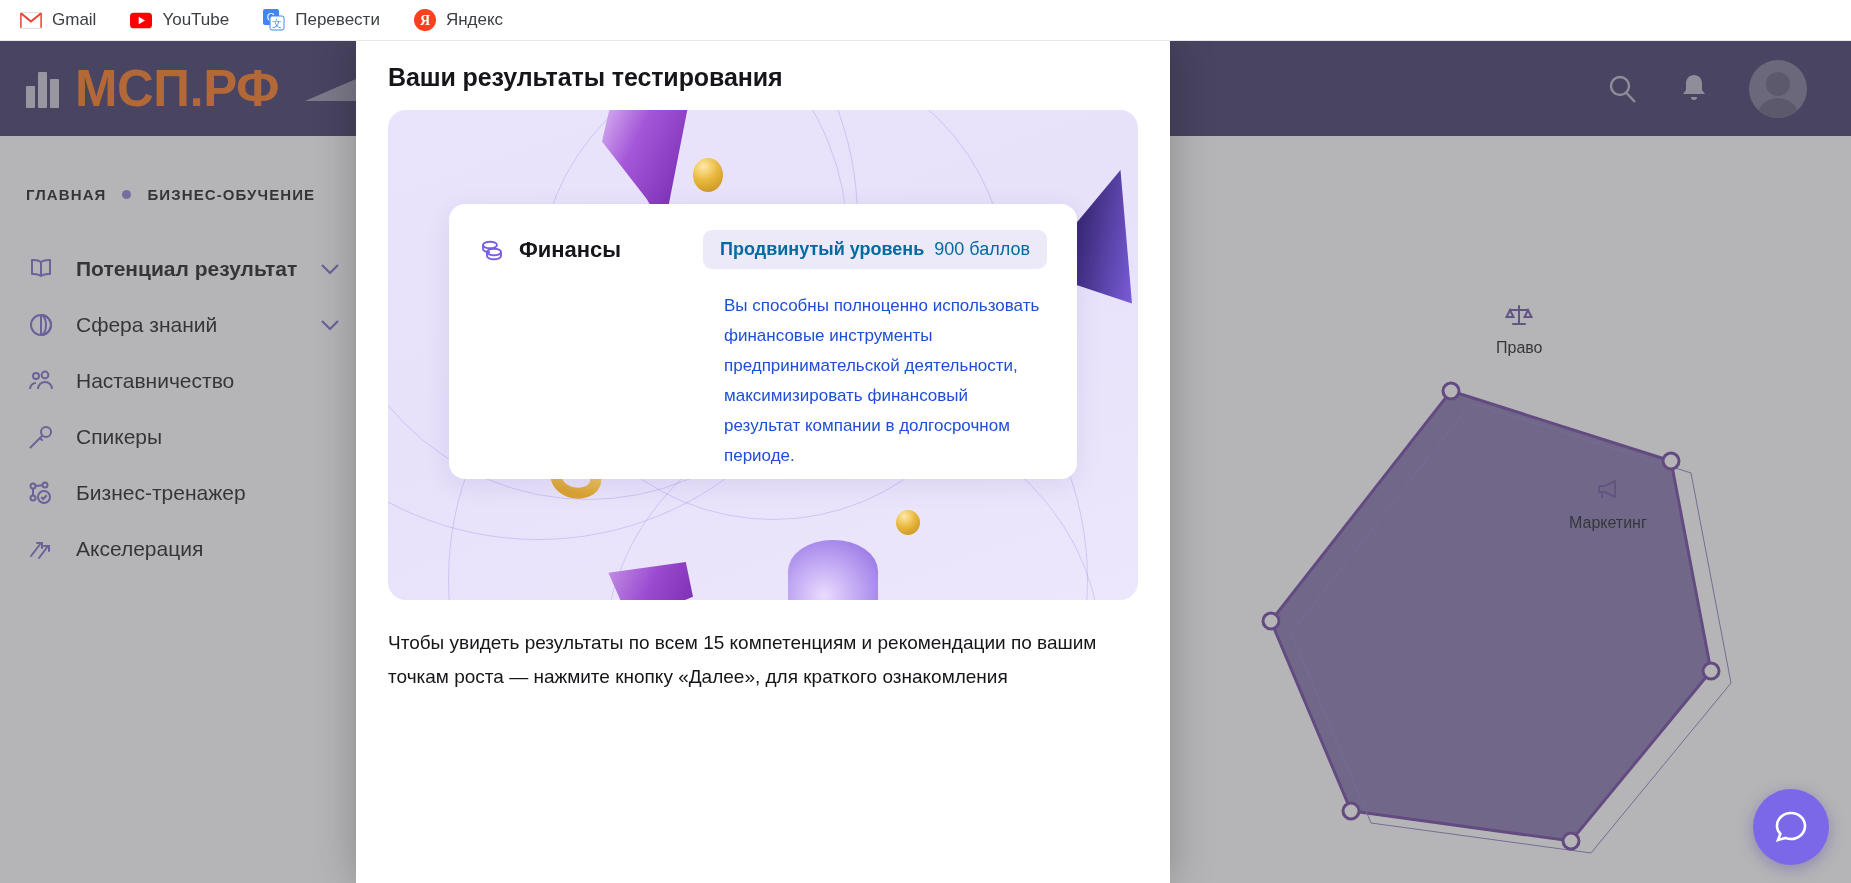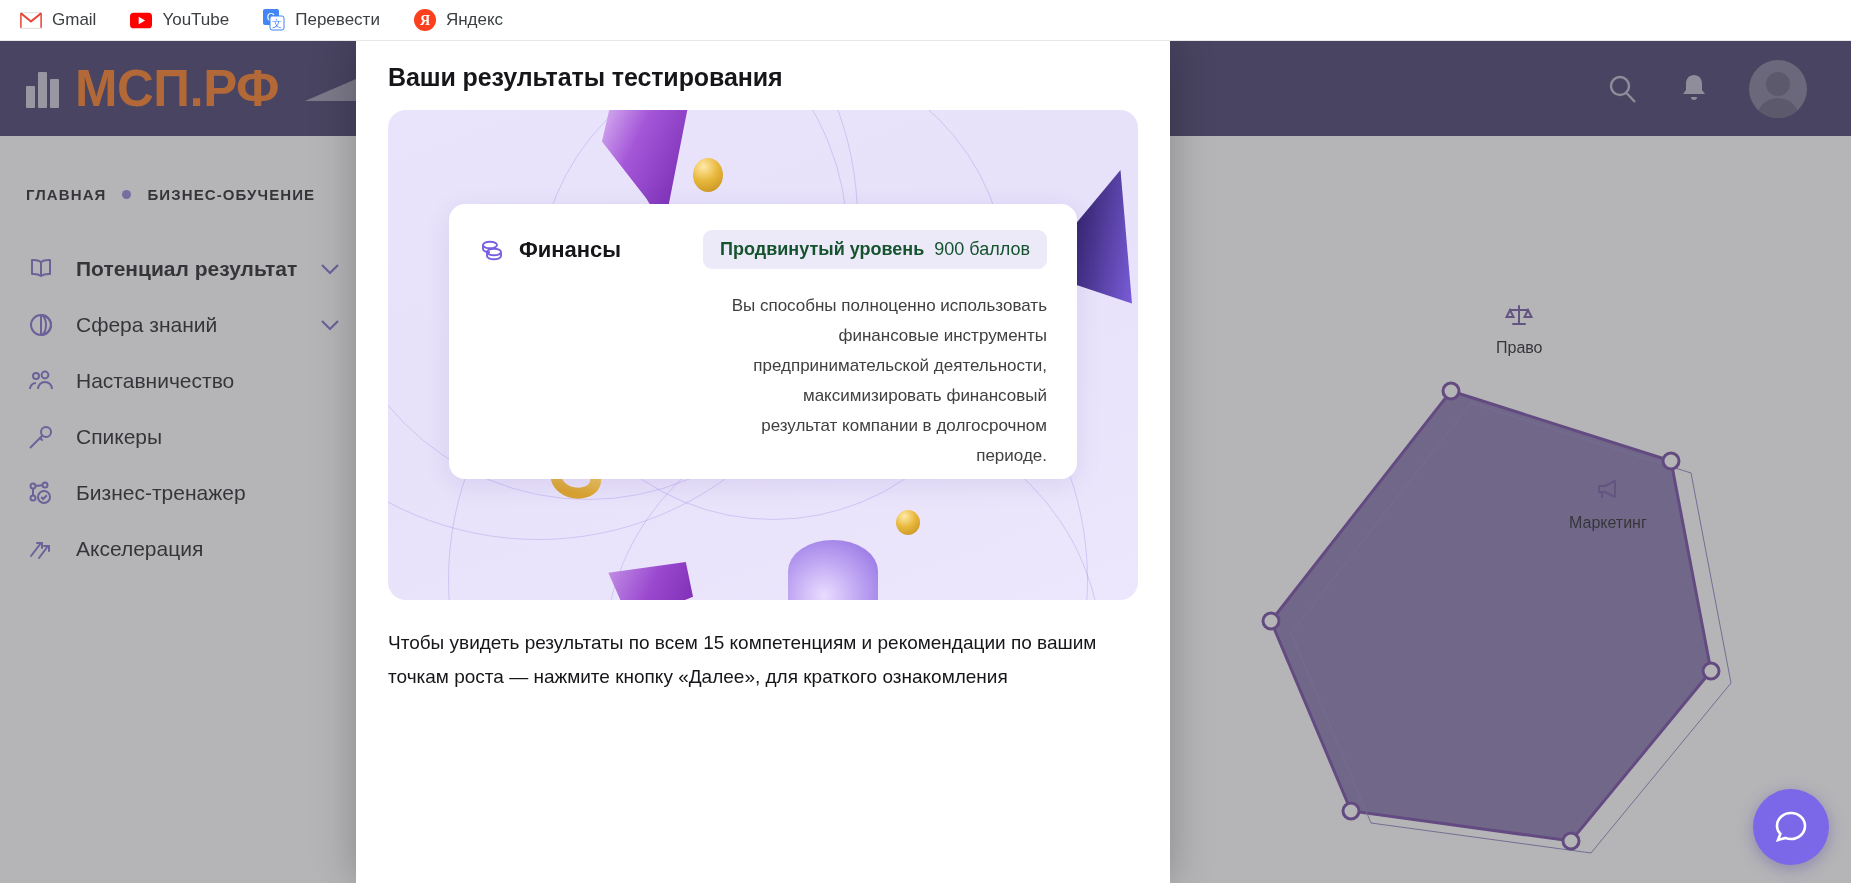--- a/index.html
+++ b/index.html
@@ -116,45 +116,44 @@
     font-size: 25px; font-weight: 700; color:#16161a;
     padding: 22px 0 18px 0; letter-spacing: -0.1px;
   }
   .hero {
     position:relative;
     height: 490px;
     border-radius: 18px;
     overflow:hidden;
     background: linear-gradient(160deg,#e9e4fb 0%,#e7e1fa 45%,#ece7fc 100%);
     flex: none;
-    text-align: right;
   }
   .arc { position:absolute; border:1px solid rgba(150,125,225,.30); border-radius:50%; }
   .hero-card {
     position:absolute; left: 61px; top: 94px; right: 61px;
     background:#fff; border-radius:16px;
     padding: 26px 30px 30px 30px;
     height: 275px;
     box-shadow: 0 6px 26px rgba(80,50,160,.10);
     z-index: 4;
   }
   .card-row { display:flex; align-items:center; gap: 0; }
   .card-cat { display:flex; align-items:center; gap:14px; width: 245px; }
   .card-cat-ico { color:#7b5ee0; display:flex; }
   .card-cat-name { font-size: 22px; font-weight: 700; color:#16161a; }
   .level-badge {
     background:#eceaf8; border-radius: 9px;
     padding: 9px 17px; display:flex; align-items:baseline; gap: 10px;
-    font-size: 18px; color:#14532d; white-space:nowrap;
+    font-size: 18px; color:#0369a1; white-space:nowrap;
   }
   .level-badge b { font-weight: 700; }
   .level-badge span { font-weight: 400; }
   .card-desc {
     margin-top: 22px; margin-left: 245px;
-    font-size: 17px; line-height: 30px; color:#404040; max-width: 380px;
+    font-size: 17px; line-height: 30px; color:#1d4ed8; max-width: 380px;
   }
 
   
   .shape { position:absolute; }
   .sh-ribbon-top {
     left: 214px; top: -6px; width: 86px; height: 125px;
     background: linear-gradient(115deg,#d9b6f2 0%,#a557d8 35%,#7b2fb5 85%);
     clip-path: polygon(10% 0%, 100% 2%, 72% 100%, 52% 76%, 0% 30%);
     filter: blur(.3px);
   }

